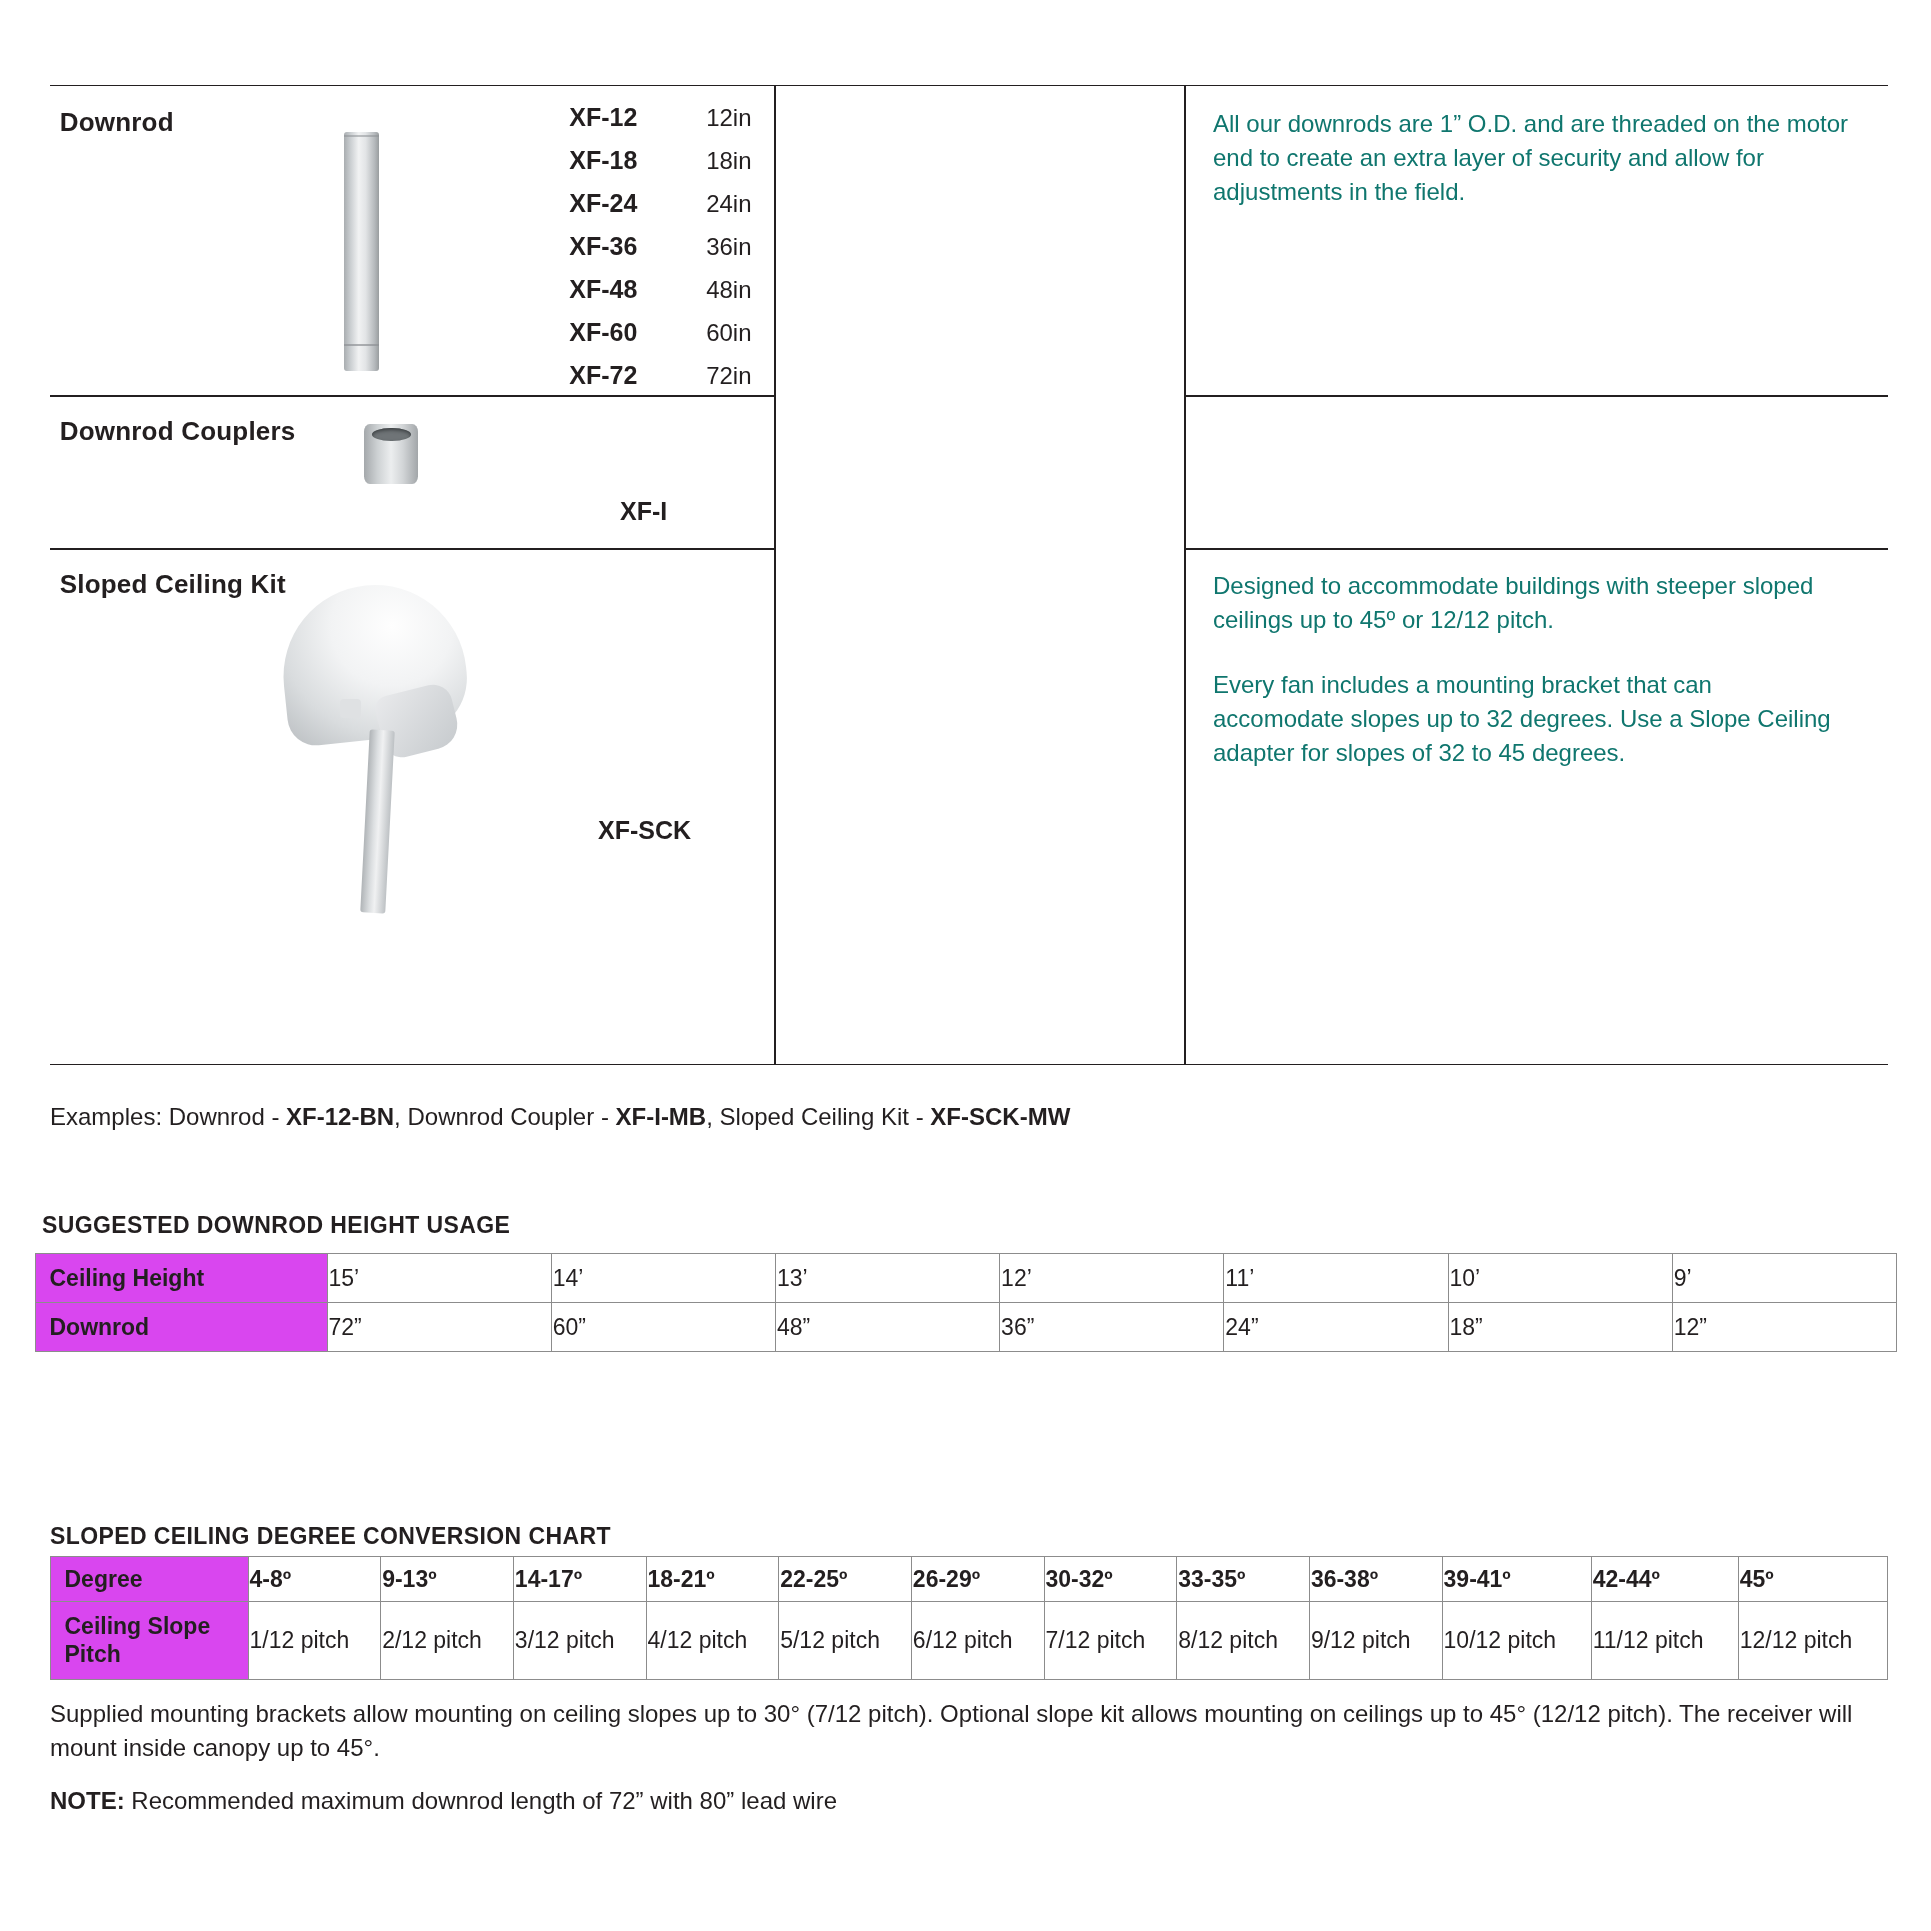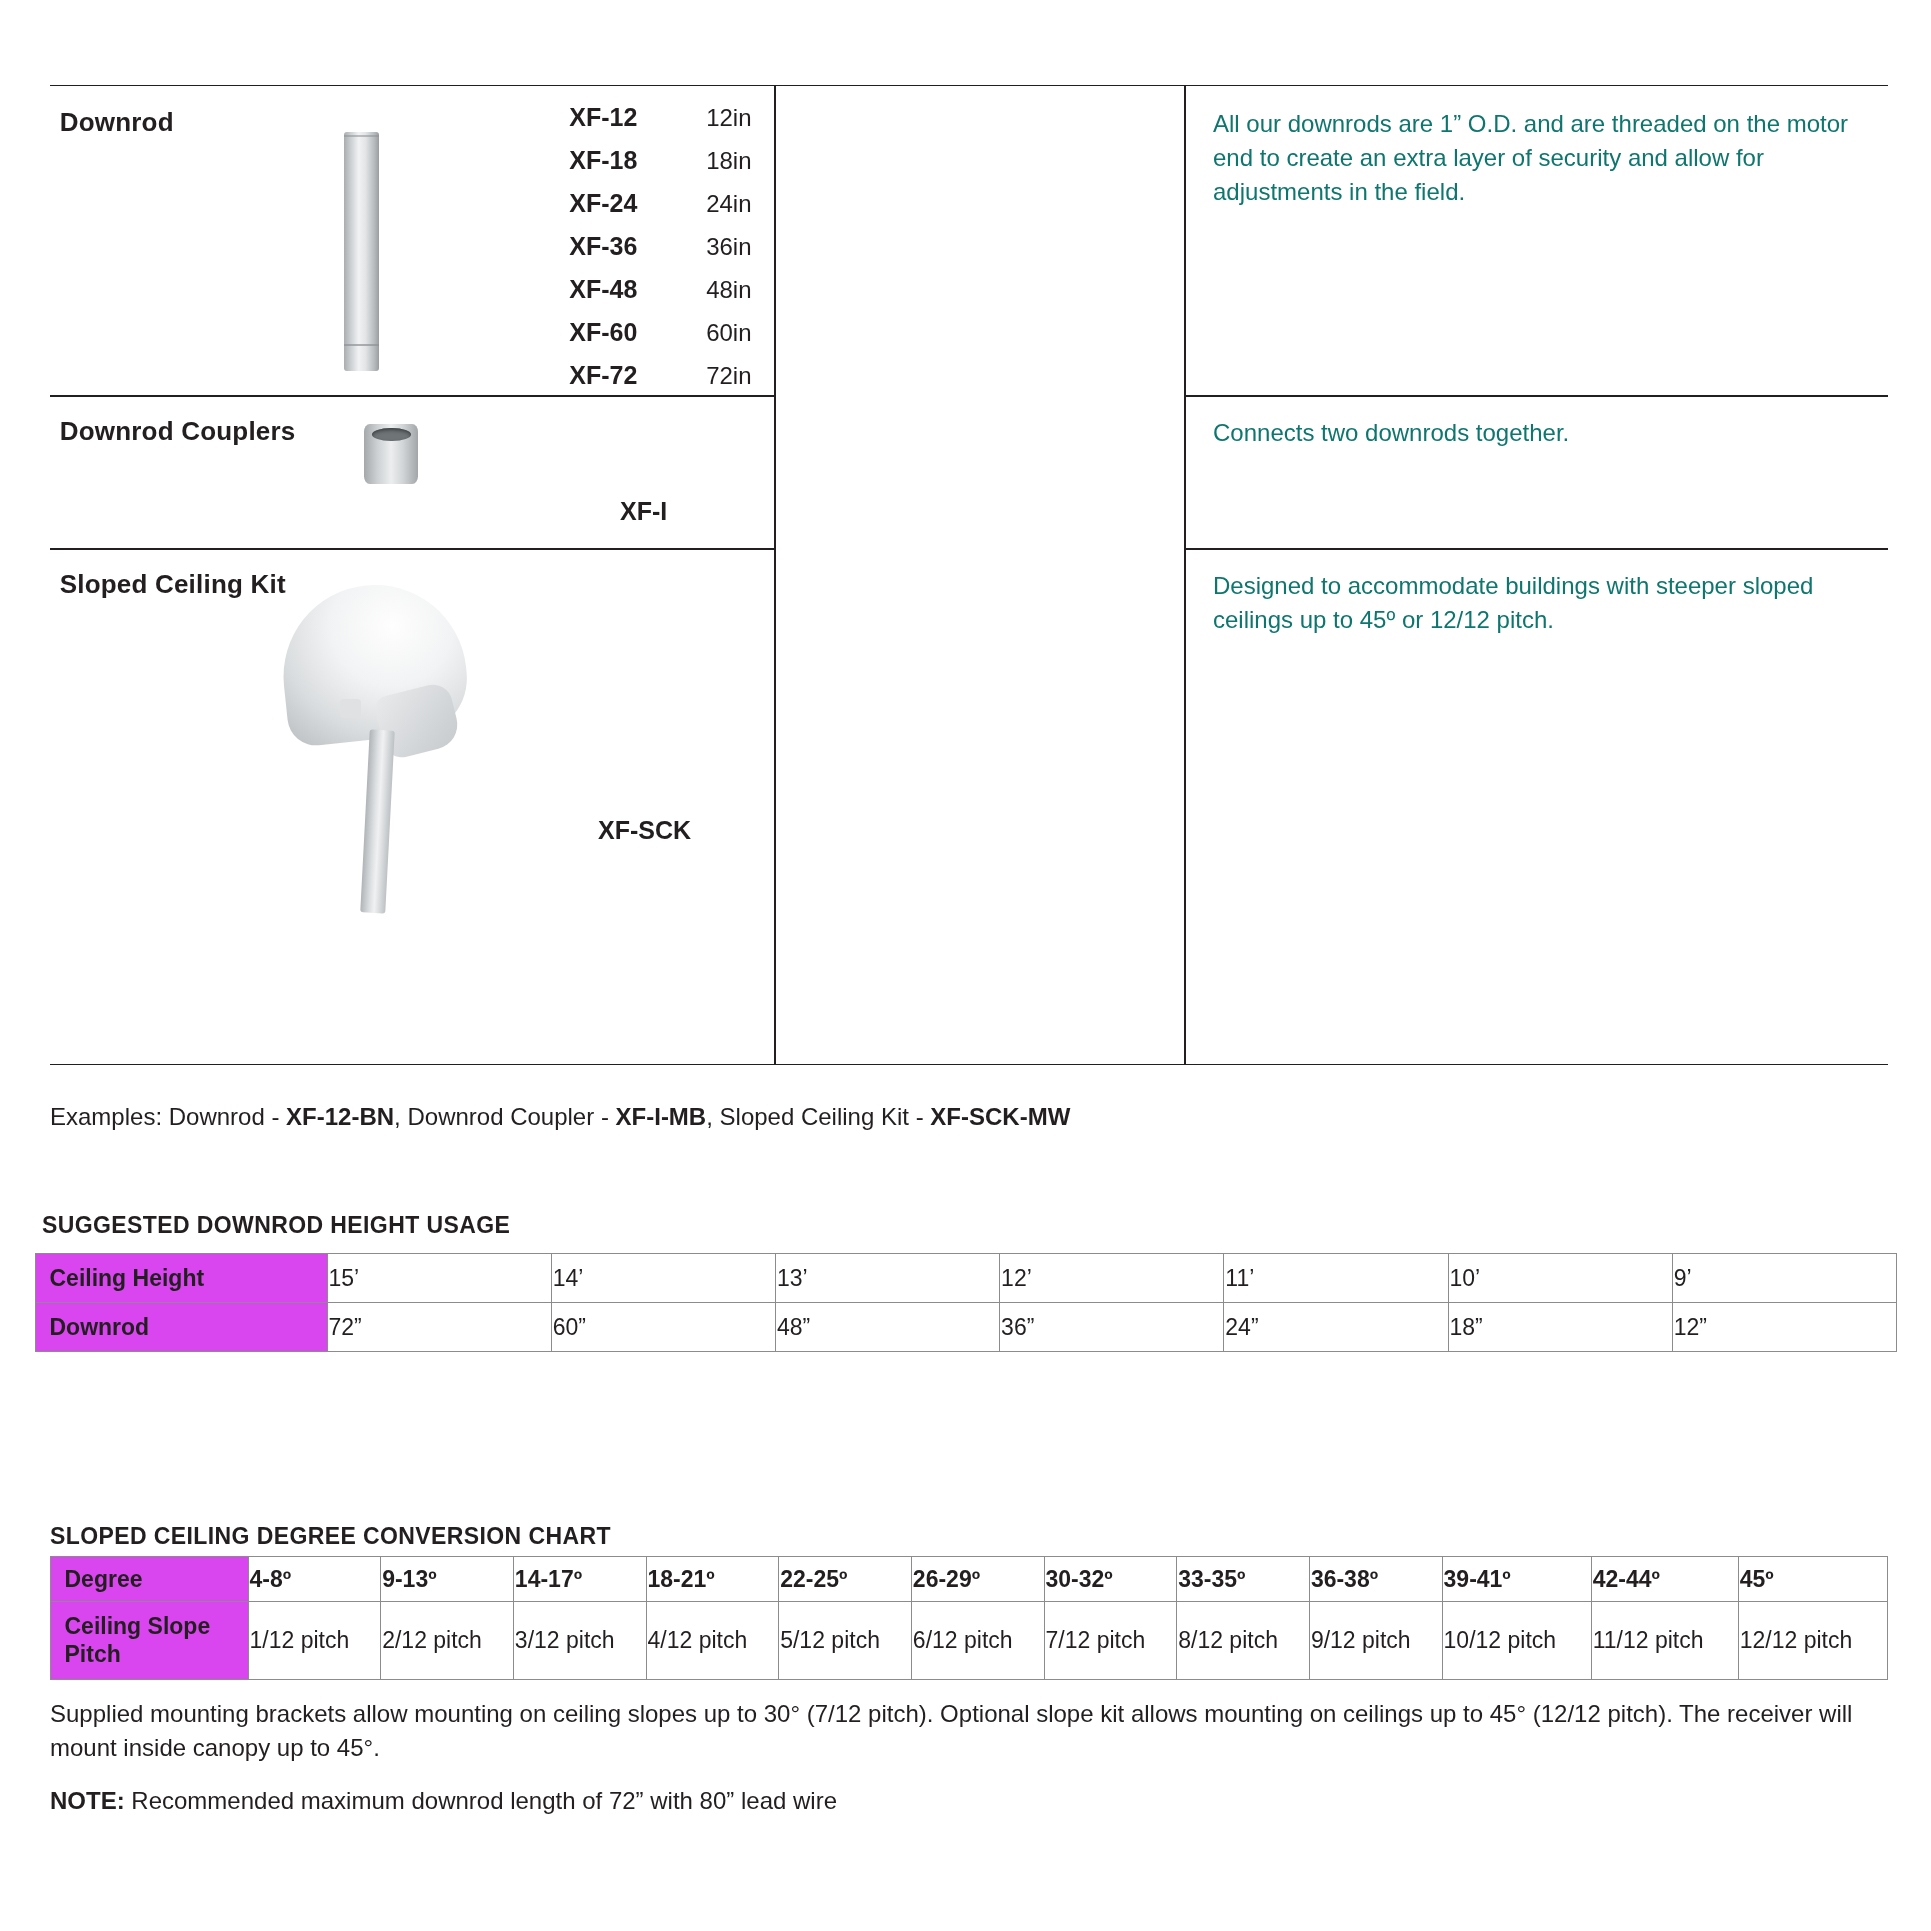--- a/index.html
+++ b/index.html
@@ -358,42 +358,40 @@
     <div class="hline left-only" style="top:309px;"></div>
     <div class="hline right-only" style="top:309px;"></div>
 
     <div class="acc-row" style="height:153px;">
       <div class="col-left">
         <div class="item-title">Downrod Couplers</div>
         <div class="coupler-img"></div>
         <div class="sku-single" style="left:570px; top:70px;margin-top:32px;">XF-I</div>
       </div>
       <div class="col-mid"></div>
-      <div class="col-right">
-        <div class="desc">Connects two downrods together.</div>
-      </div>
     </div>
 
     <div class="hline left-only" style="top:462px;"></div>
     <div class="hline right-only" style="top:462px;"></div>
 
     <div class="acc-row" style="height:516px;">
       <div class="col-left">
         <div class="item-title">Sloped Ceiling Kit</div>
         <div class="sck-img">
           <div class="sck-dome"></div>
           <div class="sck-tab"></div>
           <div class="sck-collar"></div>
           <div class="sck-rod"></div>
         </div>
         <div class="sku-single" style="left:548px; top:268px;">XF-SCK</div>
       </div>
       <div class="col-mid"></div>
       <div class="col-right">
         <div class="desc">Designed to accommodate buildings with steeper sloped ceilings up to 45º or 12/12 pitch.</div>
+        <div class="desc">Every fan includes a mounting bracket that can accomodate slopes up to 32 degrees. Use a Slope Ceiling adapter for slopes of 32 to 45 degrees.</div>
       </div>
     </div>
 
 
     <div class="vline-1"></div>
     <div class="vline-2"></div>
   </div>
 
   <div class="examples">
     <span>Examples: Downrod - </span><b>XF-12-BN</b><span>, Downrod Coupler - </span><b>XF-I-MB</b><span>,  Sloped Ceiling Kit - </span><b>XF-SCK-MW</b>

